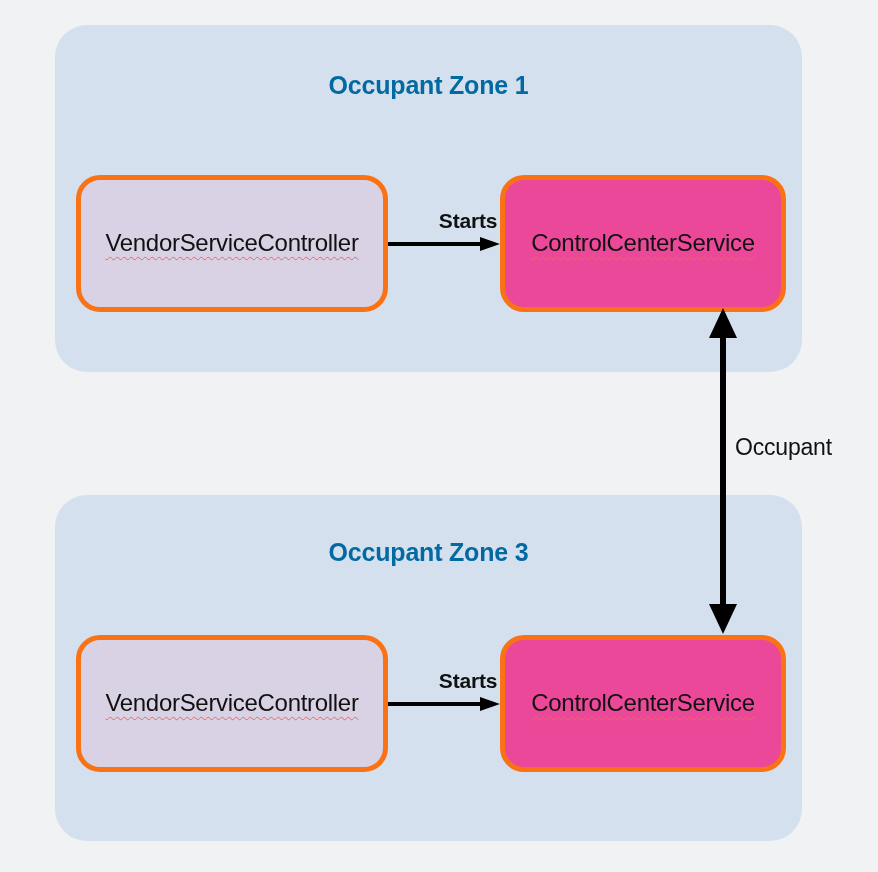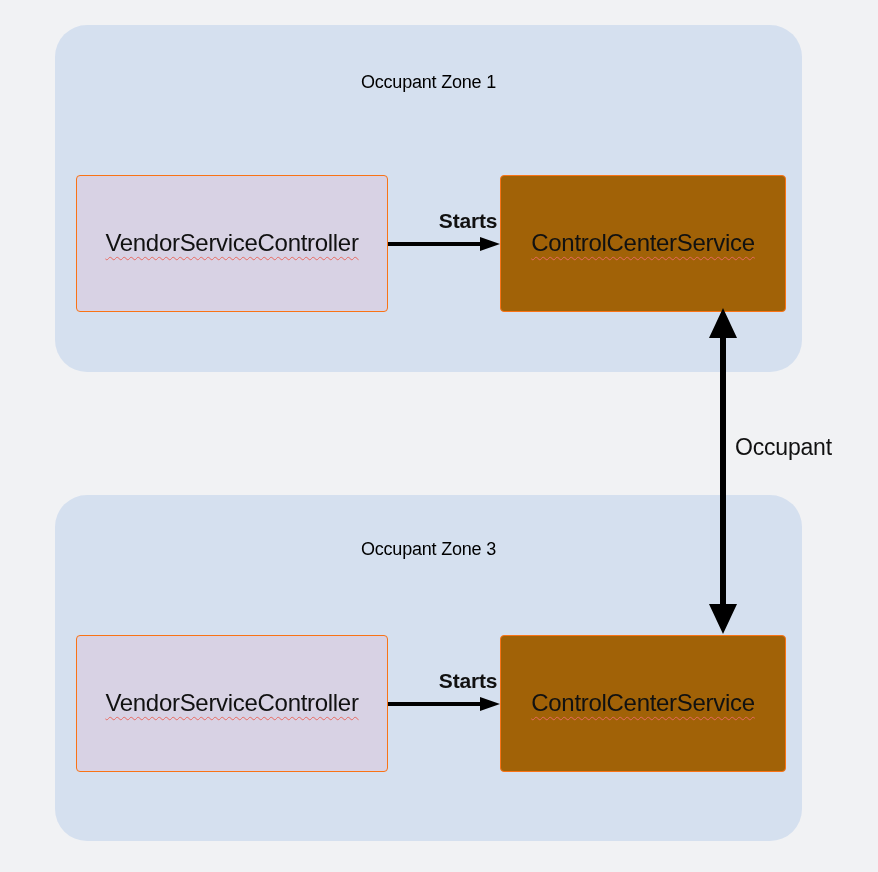--- a/index.html
+++ b/index.html
@@ -29,35 +29,35 @@
     box-sizing: border-box;
   }
   #zone-1 { top: 25px;  height: 347px; }
   #zone-2 { top: 495px; height: 346px; }
 
   .zone-title {
     position: absolute;
     left: 0;
     width: 100%;
     text-align: center;
-    font-size: 18px;
-    font-weight: normal;
-    color: #000000;
+    font-size: 25px;
+    font-weight: bold;
+    color: #0369a1;
     letter-spacing: -0.2px;
     line-height: 1;
   }
   #zone-1 .zone-title { top: 48px; }
   #zone-2 .zone-title { top: 45px; }
 
   
   .node {
     position: absolute;
     box-sizing: border-box;
-    border: 1px solid #f97316;
-    border-radius: 4px;
+    border: 5px solid #f97316;
+    border-radius: 24px;
     display: flex;
     align-items: center;
     justify-content: center;
   }
   .node-label {
     font-size: 24px;
     color: #111111;
     letter-spacing: -0.3px;
     line-height: 1.1;
     white-space: nowrap;
@@ -70,21 +70,21 @@
   .node-vendor {
     left: 21px;          
     width: 312px;
     height: 137px;
     background: #d8d2e4;
   }
   .node-control {
     left: 445px;         
     width: 286px;
     height: 137px;
-    background: #a16207;
+    background: #ec4899;
   }
   #zone-1 .node-vendor,
   #zone-1 .node-control { top: 150px; }   
   #zone-2 .node-vendor,
   #zone-2 .node-control { top: 140px; }   
 
   
   .h-arrow {
     position: absolute;
     left: 333px;     

